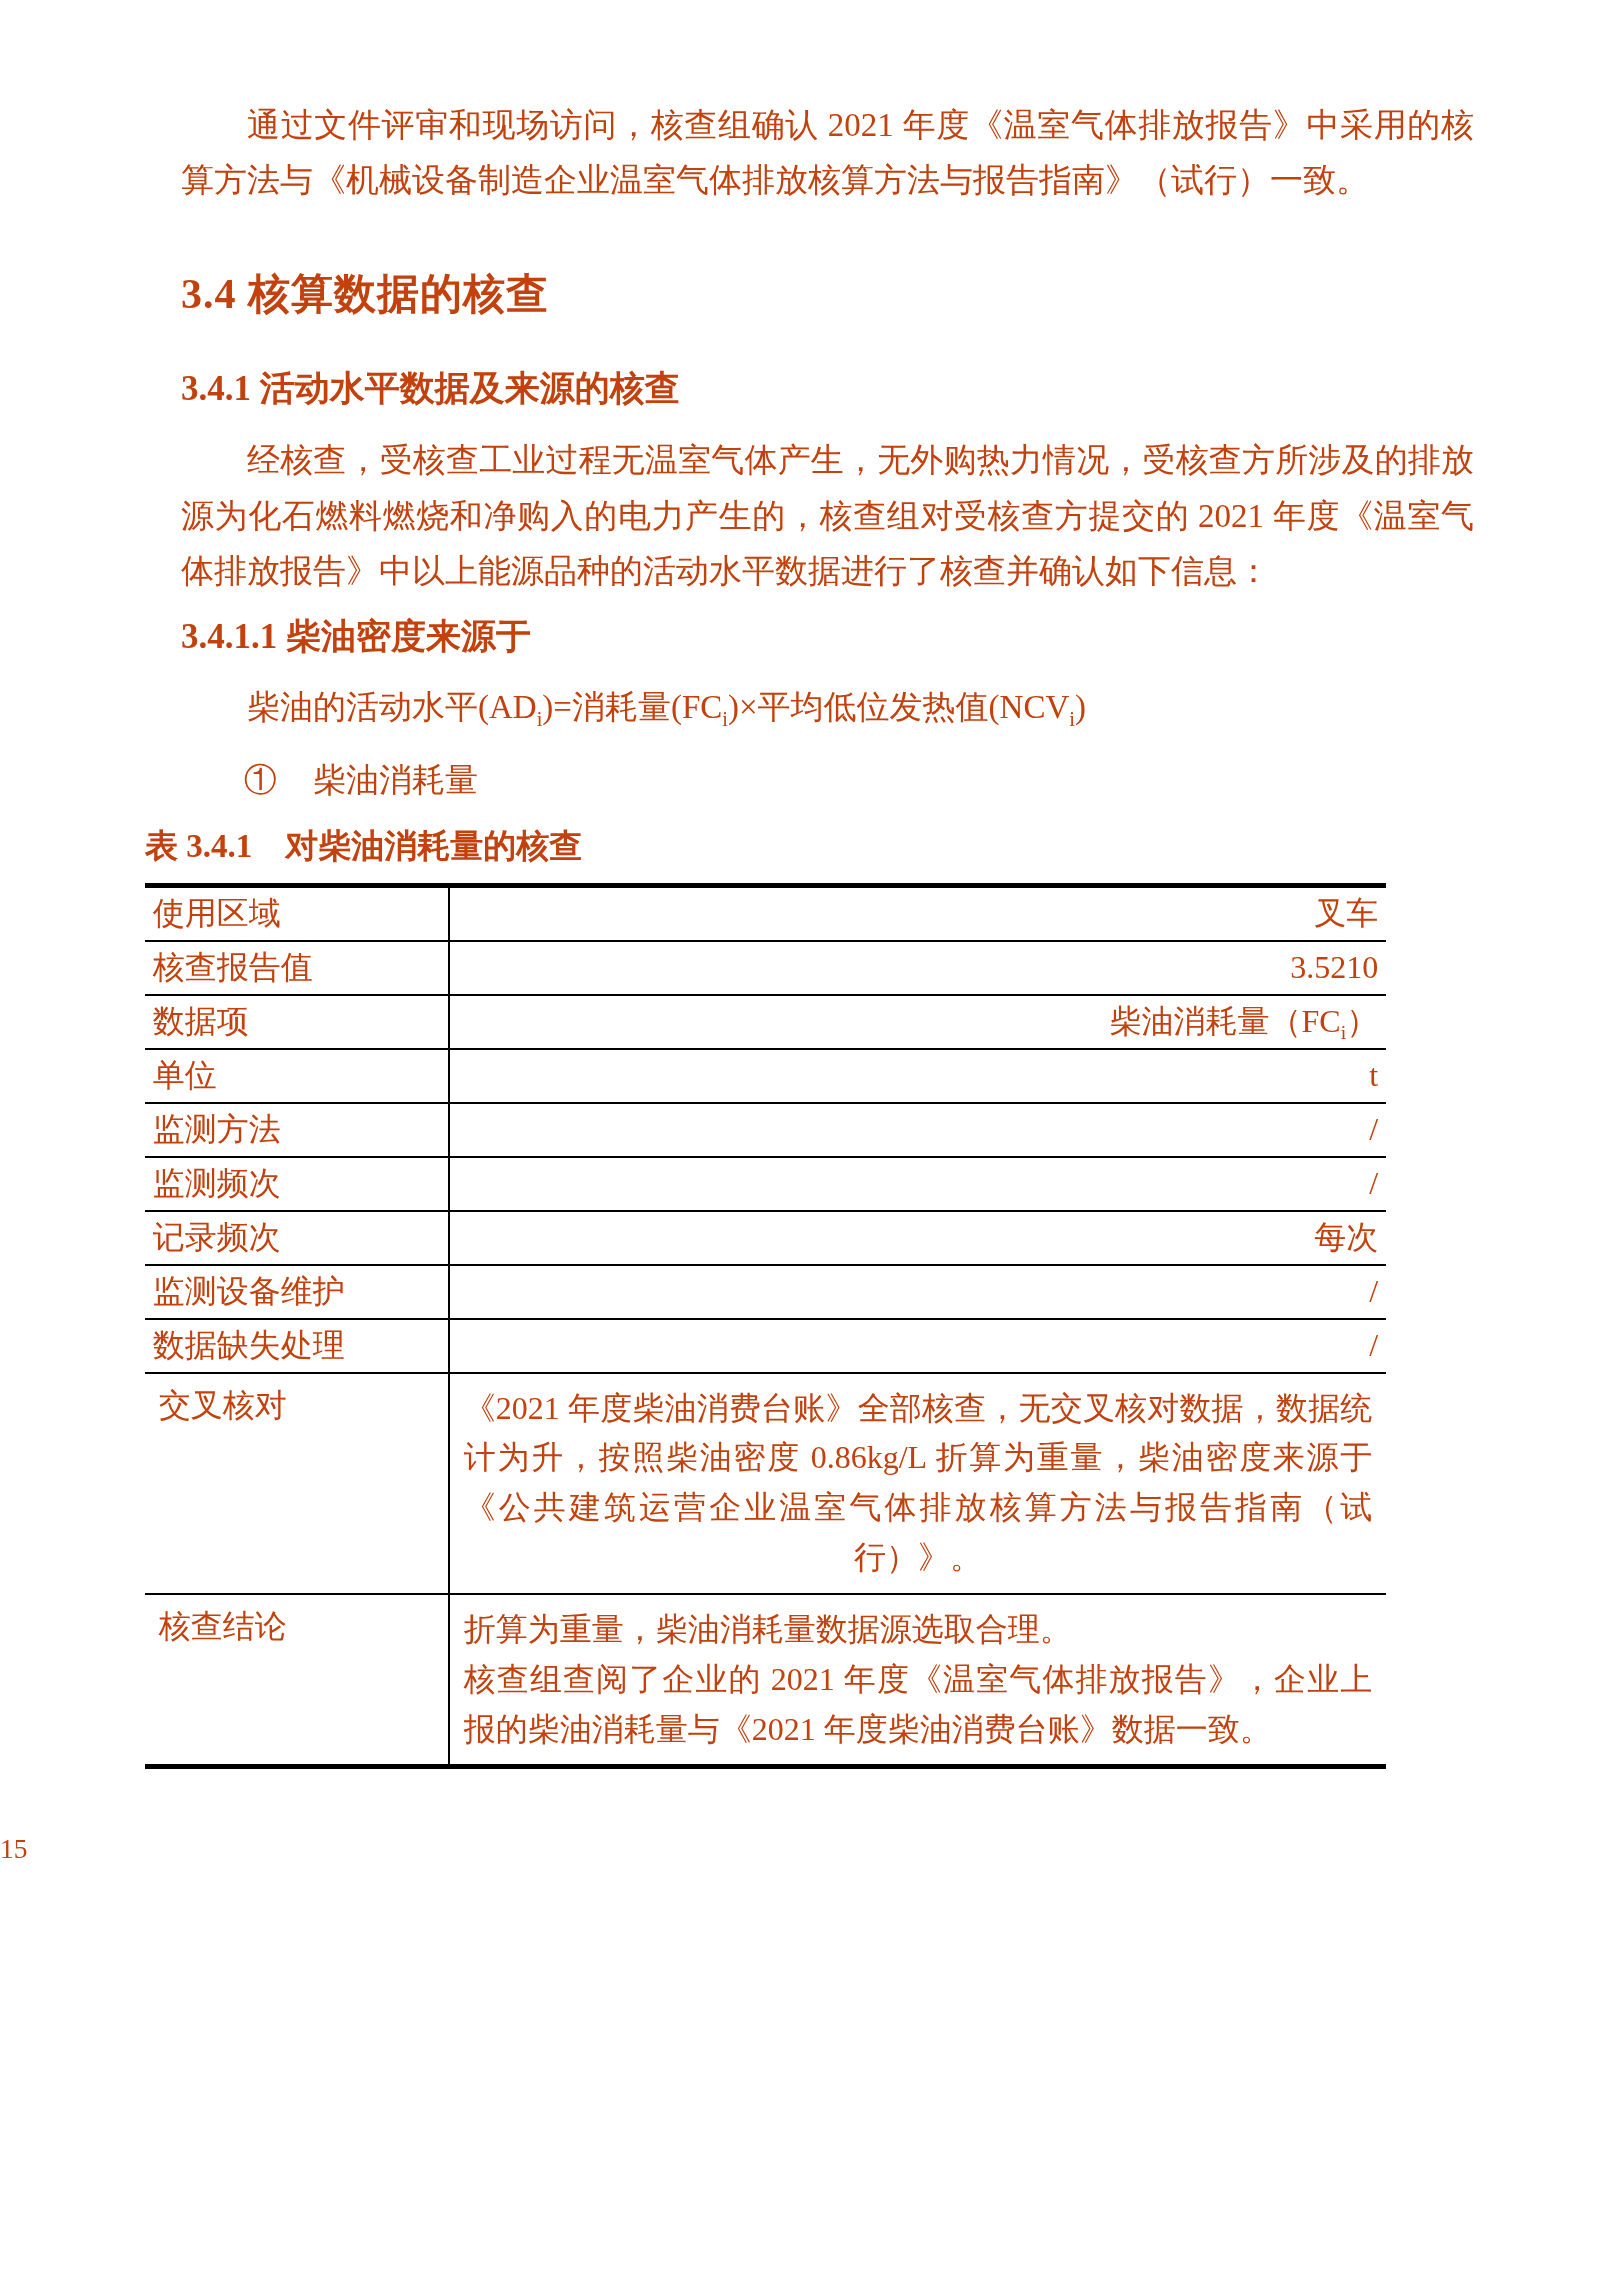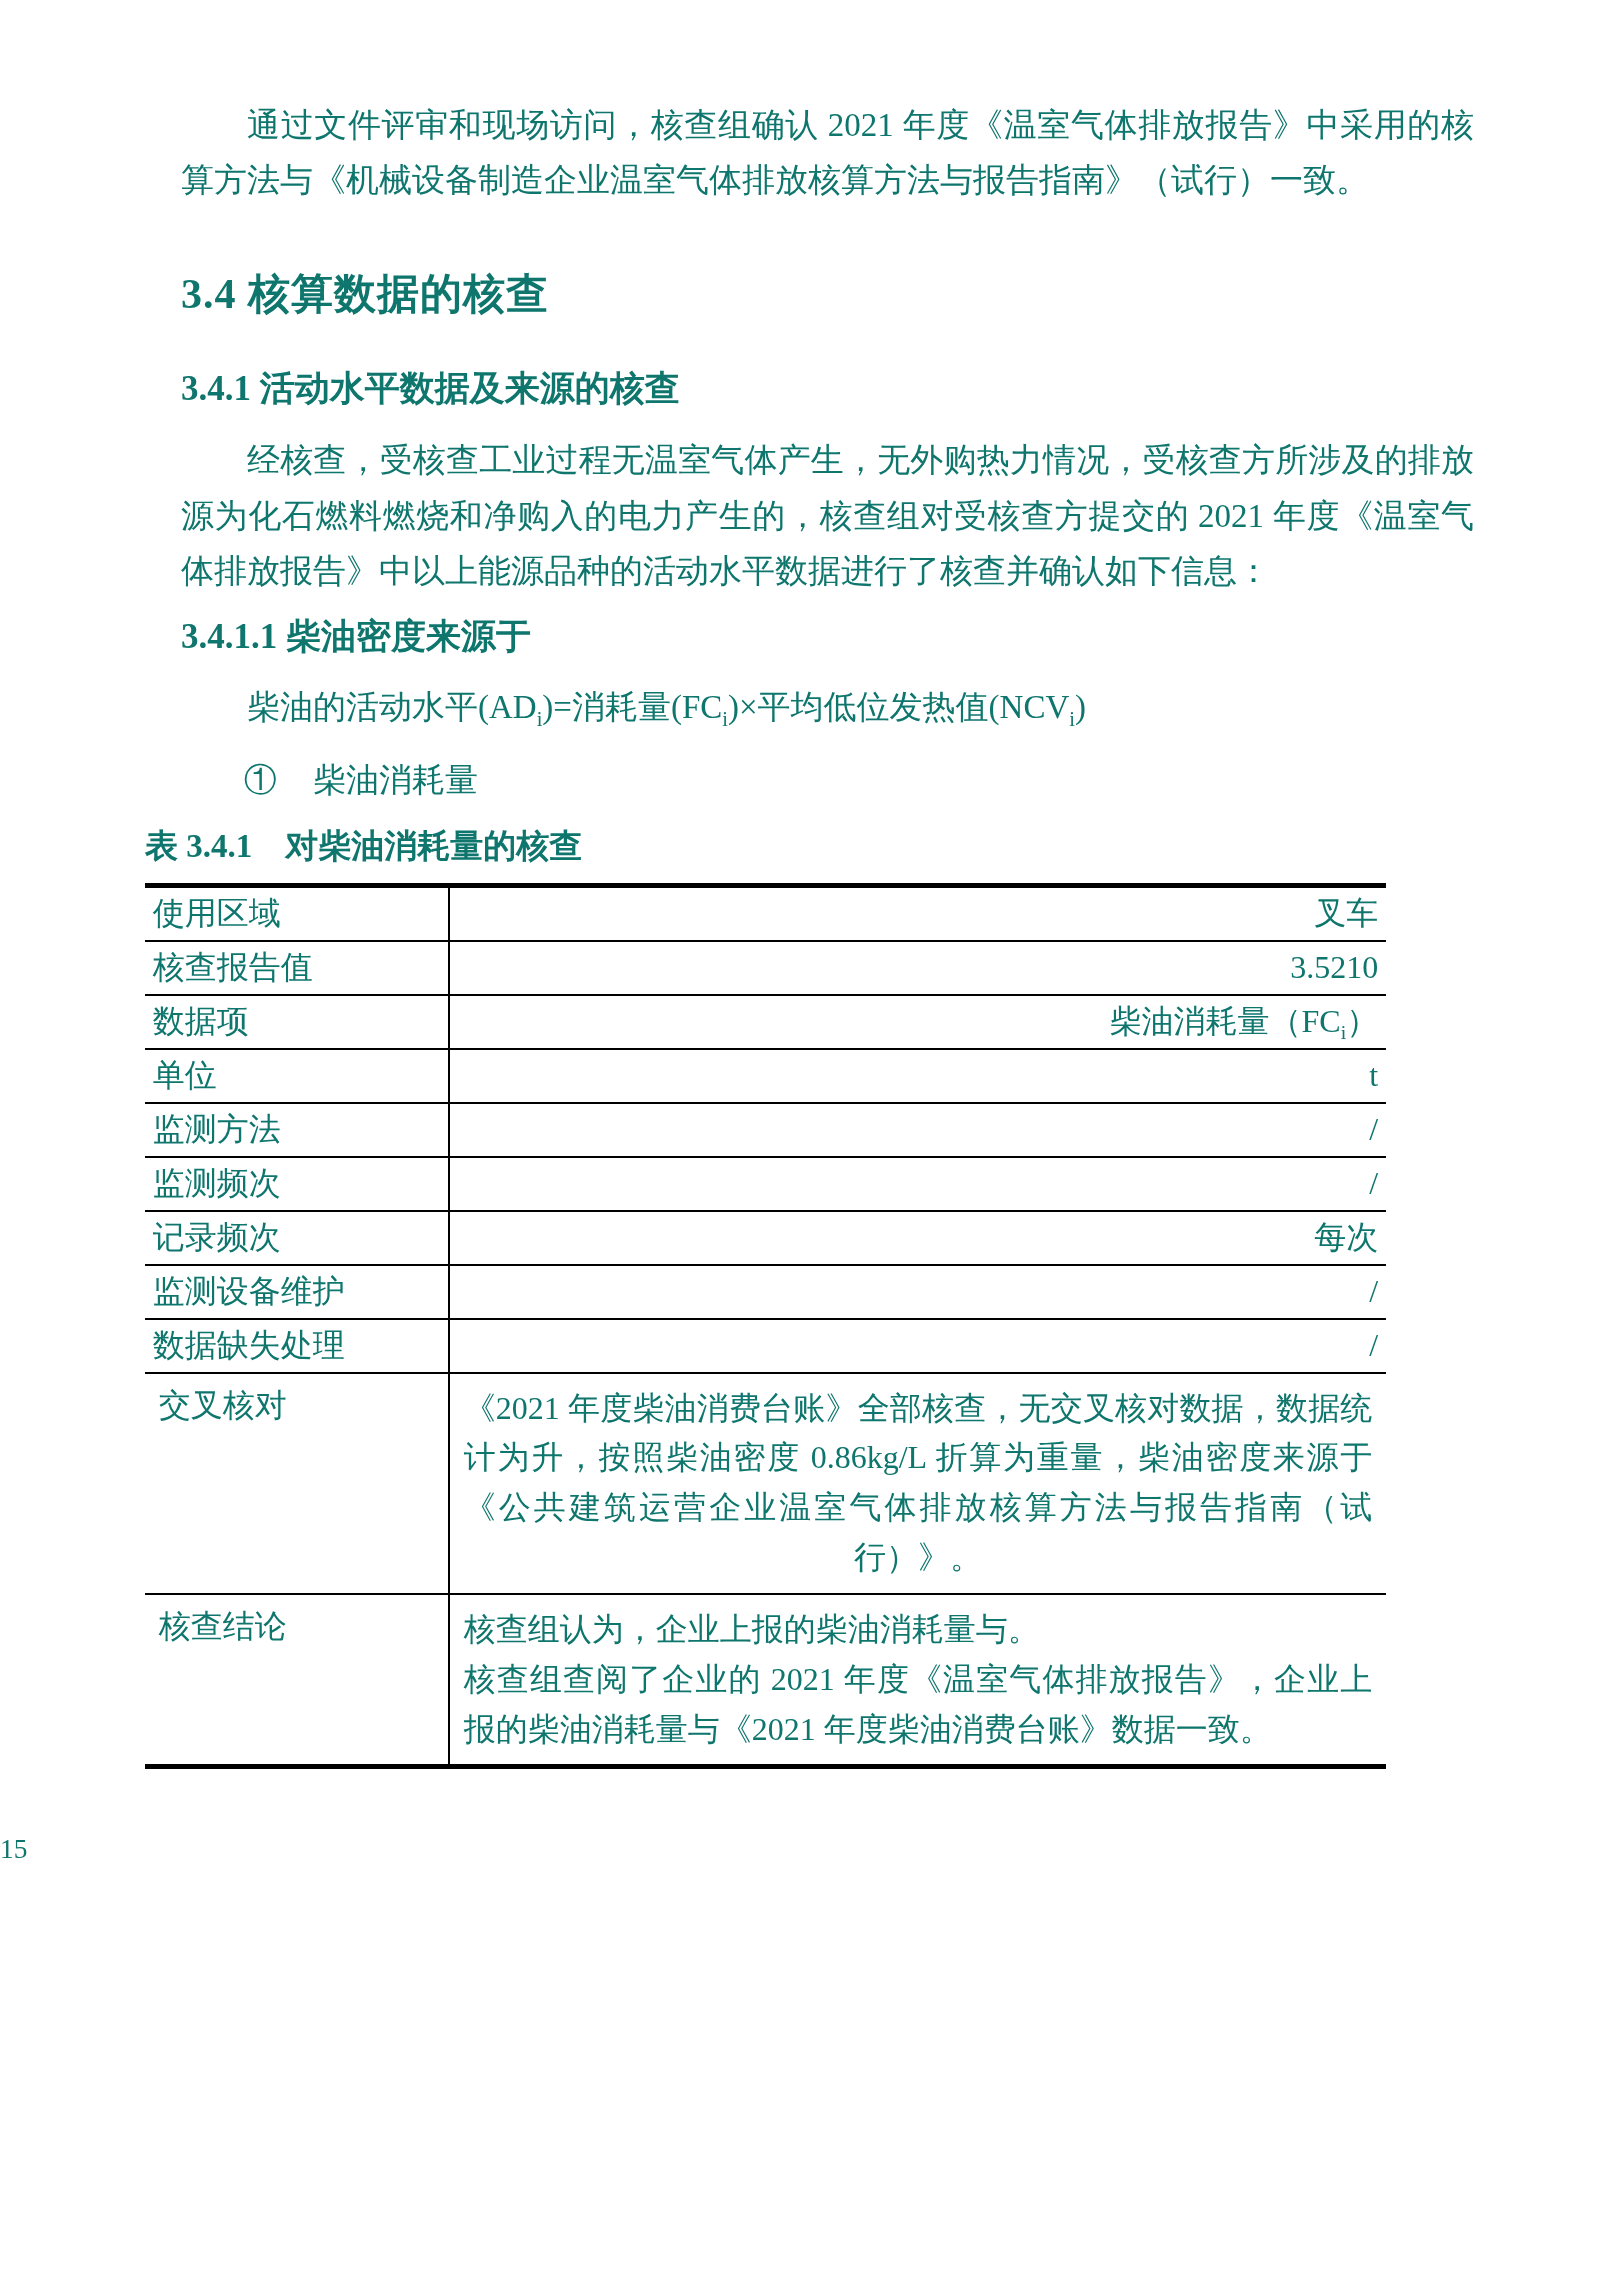--- a/index.html
+++ b/index.html
@@ -3,21 +3,21 @@
 <meta charset="utf-8">
 <style>
   * { margin: 0; padding: 0; box-sizing: border-box; }
   html, body { background: #e8e8e8; }
   .page {
     position: relative;
     width: 1621px;
     height: 2293px;
     margin: 0 auto;
     background: #ffffff;
-    color: #0f766e;
+    color: #c2410c;
     font-family: "Liberation Serif", "DejaVu Serif", serif;
     font-size: 33px;
     padding: 98px 147px 0 181px;
     overflow: hidden;
   }
   .para {
     text-indent: 2em;
     line-height: 1.68;
     text-align: justify;
   }
@@ -162,21 +162,21 @@
           <td class="label-cell">数据缺失处理</td>
           <td class="value-cell">/</td>
         </tr>
         <tr class="multiline">
           <td class="label-cell">交叉核对</td>
           <td class="value-justify-center">《2021 年度柴油消费台账》全部核查，无交叉核对数据，数据统计为升，按照柴油密度 0.86kg/L 折算为重量，柴油密度来源于《公共建筑运营企业温室气体排放核算方法与报告指南（试行）》。</td>
         </tr>
         <tr class="multiline">
           <td class="label-cell">核查结论</td>
           <td class="value-left">
-            <div>核查组认为，企业上报的柴油消耗量与。</div>
+            <div>折算为重量，柴油消耗量数据源选取合理。</div>
             <div>核查组查阅了企业的 2021 年度《温室气体排放报告》，企业上报的柴油消耗量与《2021 年度柴油消费台账》数据一致。</div>
           </td>
         </tr>
       </tbody>
     </table>
   </div>
 
   <div class="page-number">15</div>
 
 </div>

